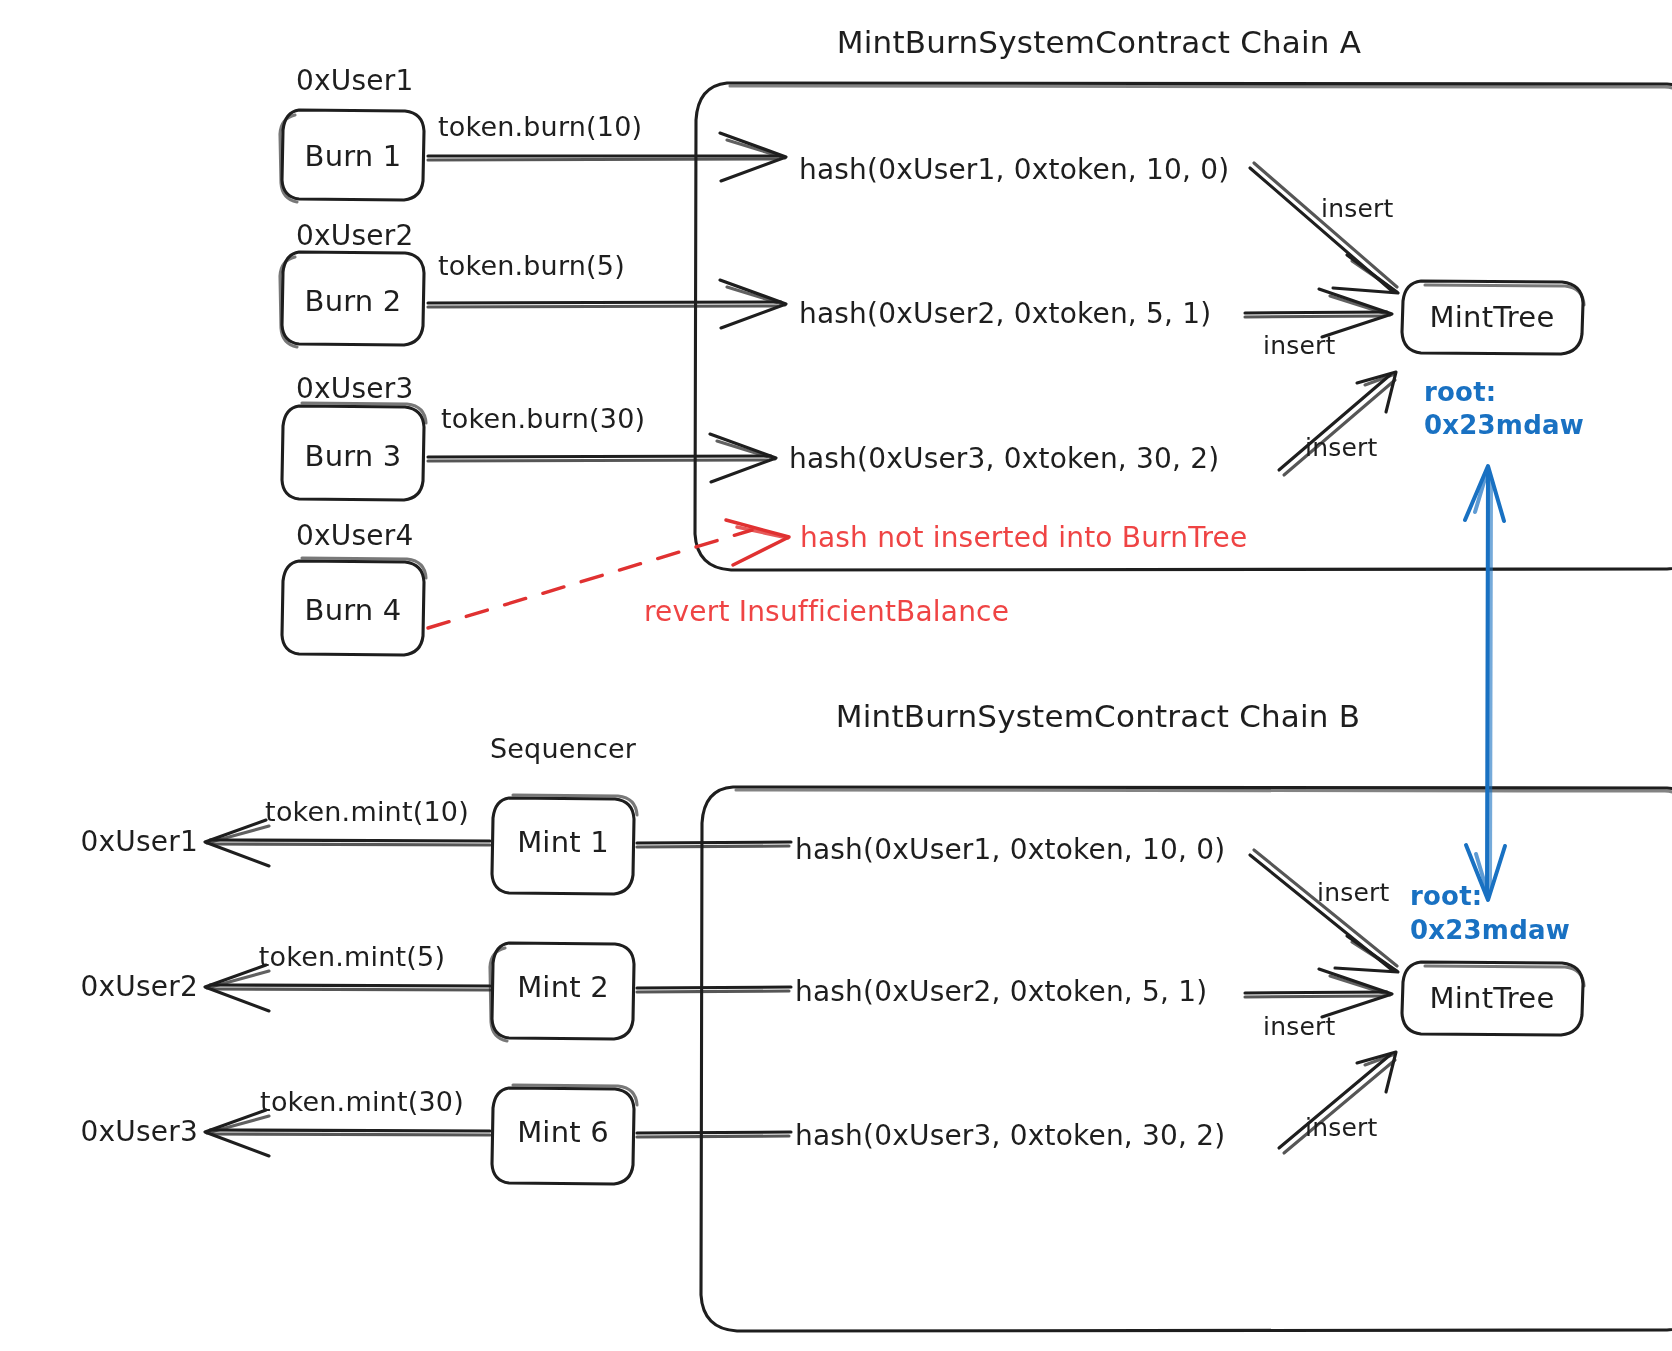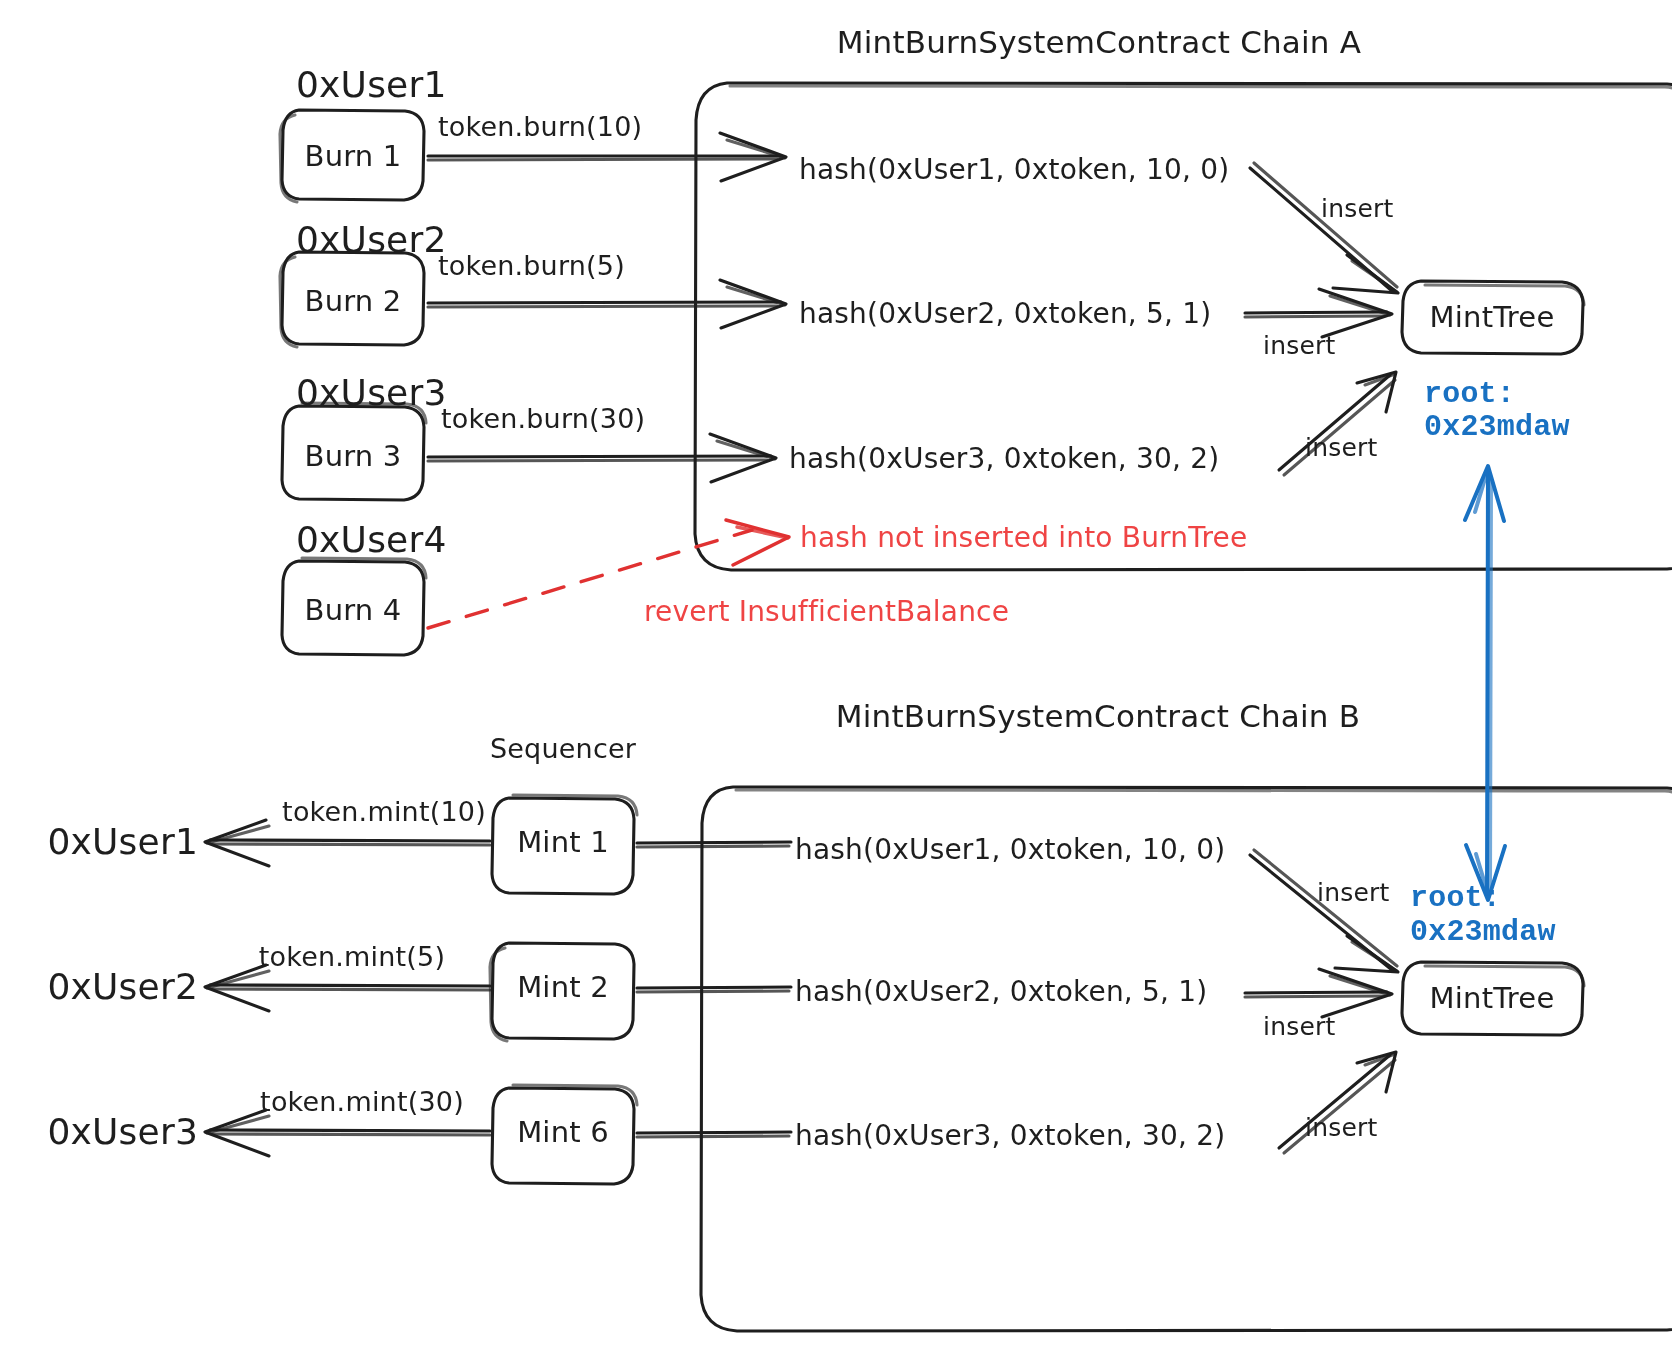--- a/index.html
+++ b/index.html
@@ -31,23 +31,23 @@
     letter-spacing: 0.2px;
   }
   .lbl.red { color: #ef4444; }
   .lbl.blue { color: #1971c2; font-weight: 600; }
   .t-title { font-size: 31px; }
   .t-box   { font-size: 29px; }
   .t-node  { font-size: 29px; }
   .t-call  { font-size: 27px; }
   .t-hash  { font-size: 28px; }
   .t-ins   { font-size: 25px; }
-  .t-user  { font-size: 36px; }
+  .t-user  { font-size: 28px; }
   .t-seq   { font-size: 27px; }
-  .t-root  { font-size: 30px; font-family: Liberation Mono, monospace; }
+  .t-root  { font-size: 26px; }
   .t-err   { font-size: 28px; }
   .ctr { transform: translate(-50%, -50%); }
   .midl { transform: translate(0, -50%); }
   .midr { transform: translate(-100%, -50%); }
 </style>
 </head>
 <body>
 
 <div id="root">
 
@@ -251,21 +251,21 @@
   <div class="lbl t-seq ctr" style="left:516px; top:748px;">Sequencer</div>
 
   <div class="lbl t-user midr" style="left:151px; top:842px;">0xUser1</div>
   <div class="lbl t-user midr" style="left:151px; top:987px;">0xUser2</div>
   <div class="lbl t-user midr" style="left:151px; top:1132px;">0xUser3</div>
 
   <div class="lbl t-box ctr" style="left:516px; top:842px;">Mint 1</div>
   <div class="lbl t-box ctr" style="left:516px; top:987px;">Mint 2</div>
   <div class="lbl t-box ctr" style="left:516px; top:1132px;">Mint 6</div>
 
-  <div class="lbl t-call ctr" style="left:337px; top:811px;">token.mint(10)</div>
+  <div class="lbl t-call ctr" style="left:320px; top:811px;">token.mint(10)</div>
   <div class="lbl t-call ctr" style="left:305px; top:956px;">token.mint(5)</div>
   <div class="lbl t-call ctr" style="left:315px; top:1101px;">token.mint(30)</div>
 
   <div class="lbl t-hash midl" style="left:748px; top:850px;">hash(0xUser1, 0xtoken, 10, 0)</div>
   <div class="lbl t-hash midl" style="left:748px; top:992px;">hash(0xUser2, 0xtoken, 5, 1)</div>
   <div class="lbl t-hash midl" style="left:748px; top:1136px;">hash(0xUser3, 0xtoken, 30, 2)</div>
 
   <div class="lbl t-ins" style="left:1270px; top:880px;">insert</div>
   <div class="lbl t-ins" style="left:1216px; top:1014px;">insert</div>
   <div class="lbl t-ins" style="left:1258px; top:1115px;">insert</div>

